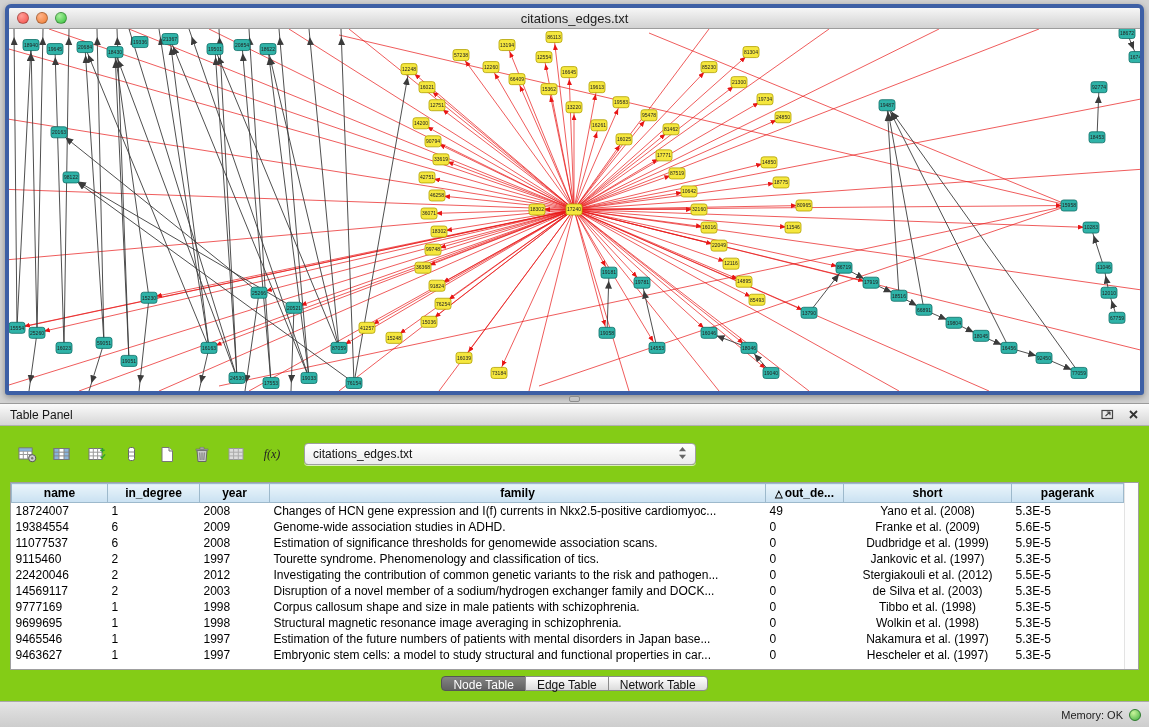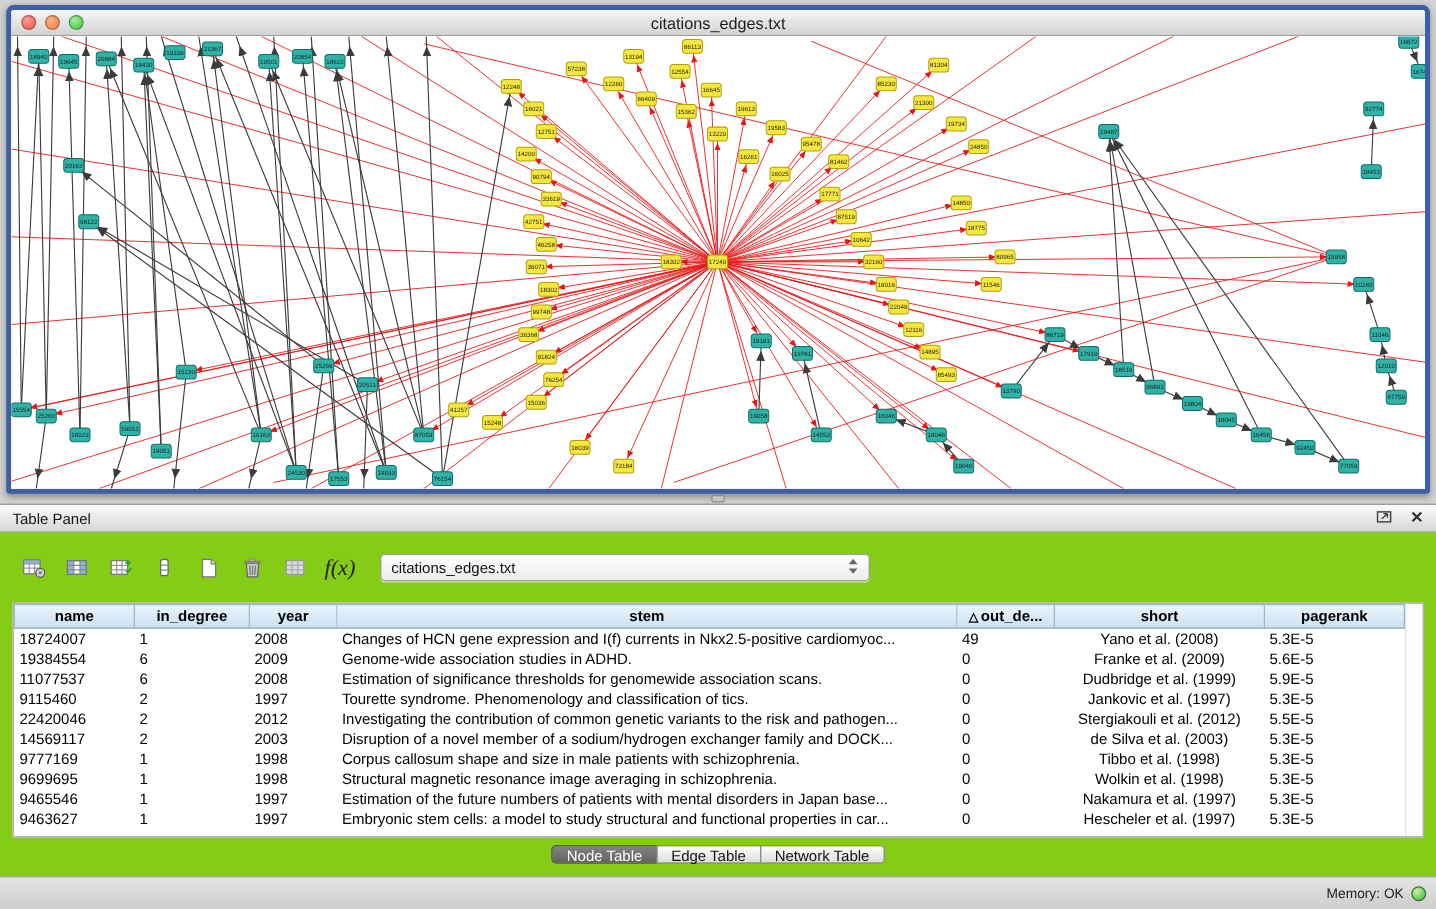--- a/index.html
+++ b/index.html
@@ -50,21 +50,21 @@
   }
   .panel-title { font-size:12px; color:#151515; }
   .panel-actions { margin-left:auto; display:flex; align-items:center; gap:14px; }
   .panel-actions > * { cursor:default; }
 
   .toolbar { height:56px; display:flex; align-items:center; padding-left:12px; gap:5px; }
   .tool-btn {
     width:30px; height:28px; display:flex; align-items:center; justify-content:center;
     background:transparent; border:none; border-radius:4px;
   }
-  .fx { font-family:"Liberation Serif", serif; font-style:italic; font-size:18px; color:#222; }
+  .fx { font-family:"Liberation Serif", serif; font-style:italic; font-size:12px; color:#222; }
   .combo {
     margin-left:12px; width:392px; height:22px;
     background:linear-gradient(#ffffff,#ececec);
     border:1px solid #9f9f9f; border-radius:4px;
     display:flex; align-items:center; font-size:12px; color:#111;
     padding:0 8px; box-shadow:0 1px 0 rgba(255,255,255,.7);
   }
   .combo-value { flex:1; overflow:hidden; white-space:nowrap; }
 
   .table-wrap {
@@ -817,21 +817,21 @@
           <col style="width: 496px;">
           <col style="width: 78px;">
           <col style="width: 168px;">
           <col style="width: 112px;">
         </colgroup>
       <thead>
           <tr>
             <th>name</th>
             <th>in_degree</th>
             <th>year</th>
-            <th>stem</th>
+            <th>family</th>
             <th><span class="sort-glyph">△</span>out_de...</th>
             <th>short</th>
             <th>pagerank</th>
           </tr>
         </thead>
       <tbody>
           <tr>
             <td class="c0">18724007</td>
             <td class="c1">1</td>
             <td class="c2">2008</td>

